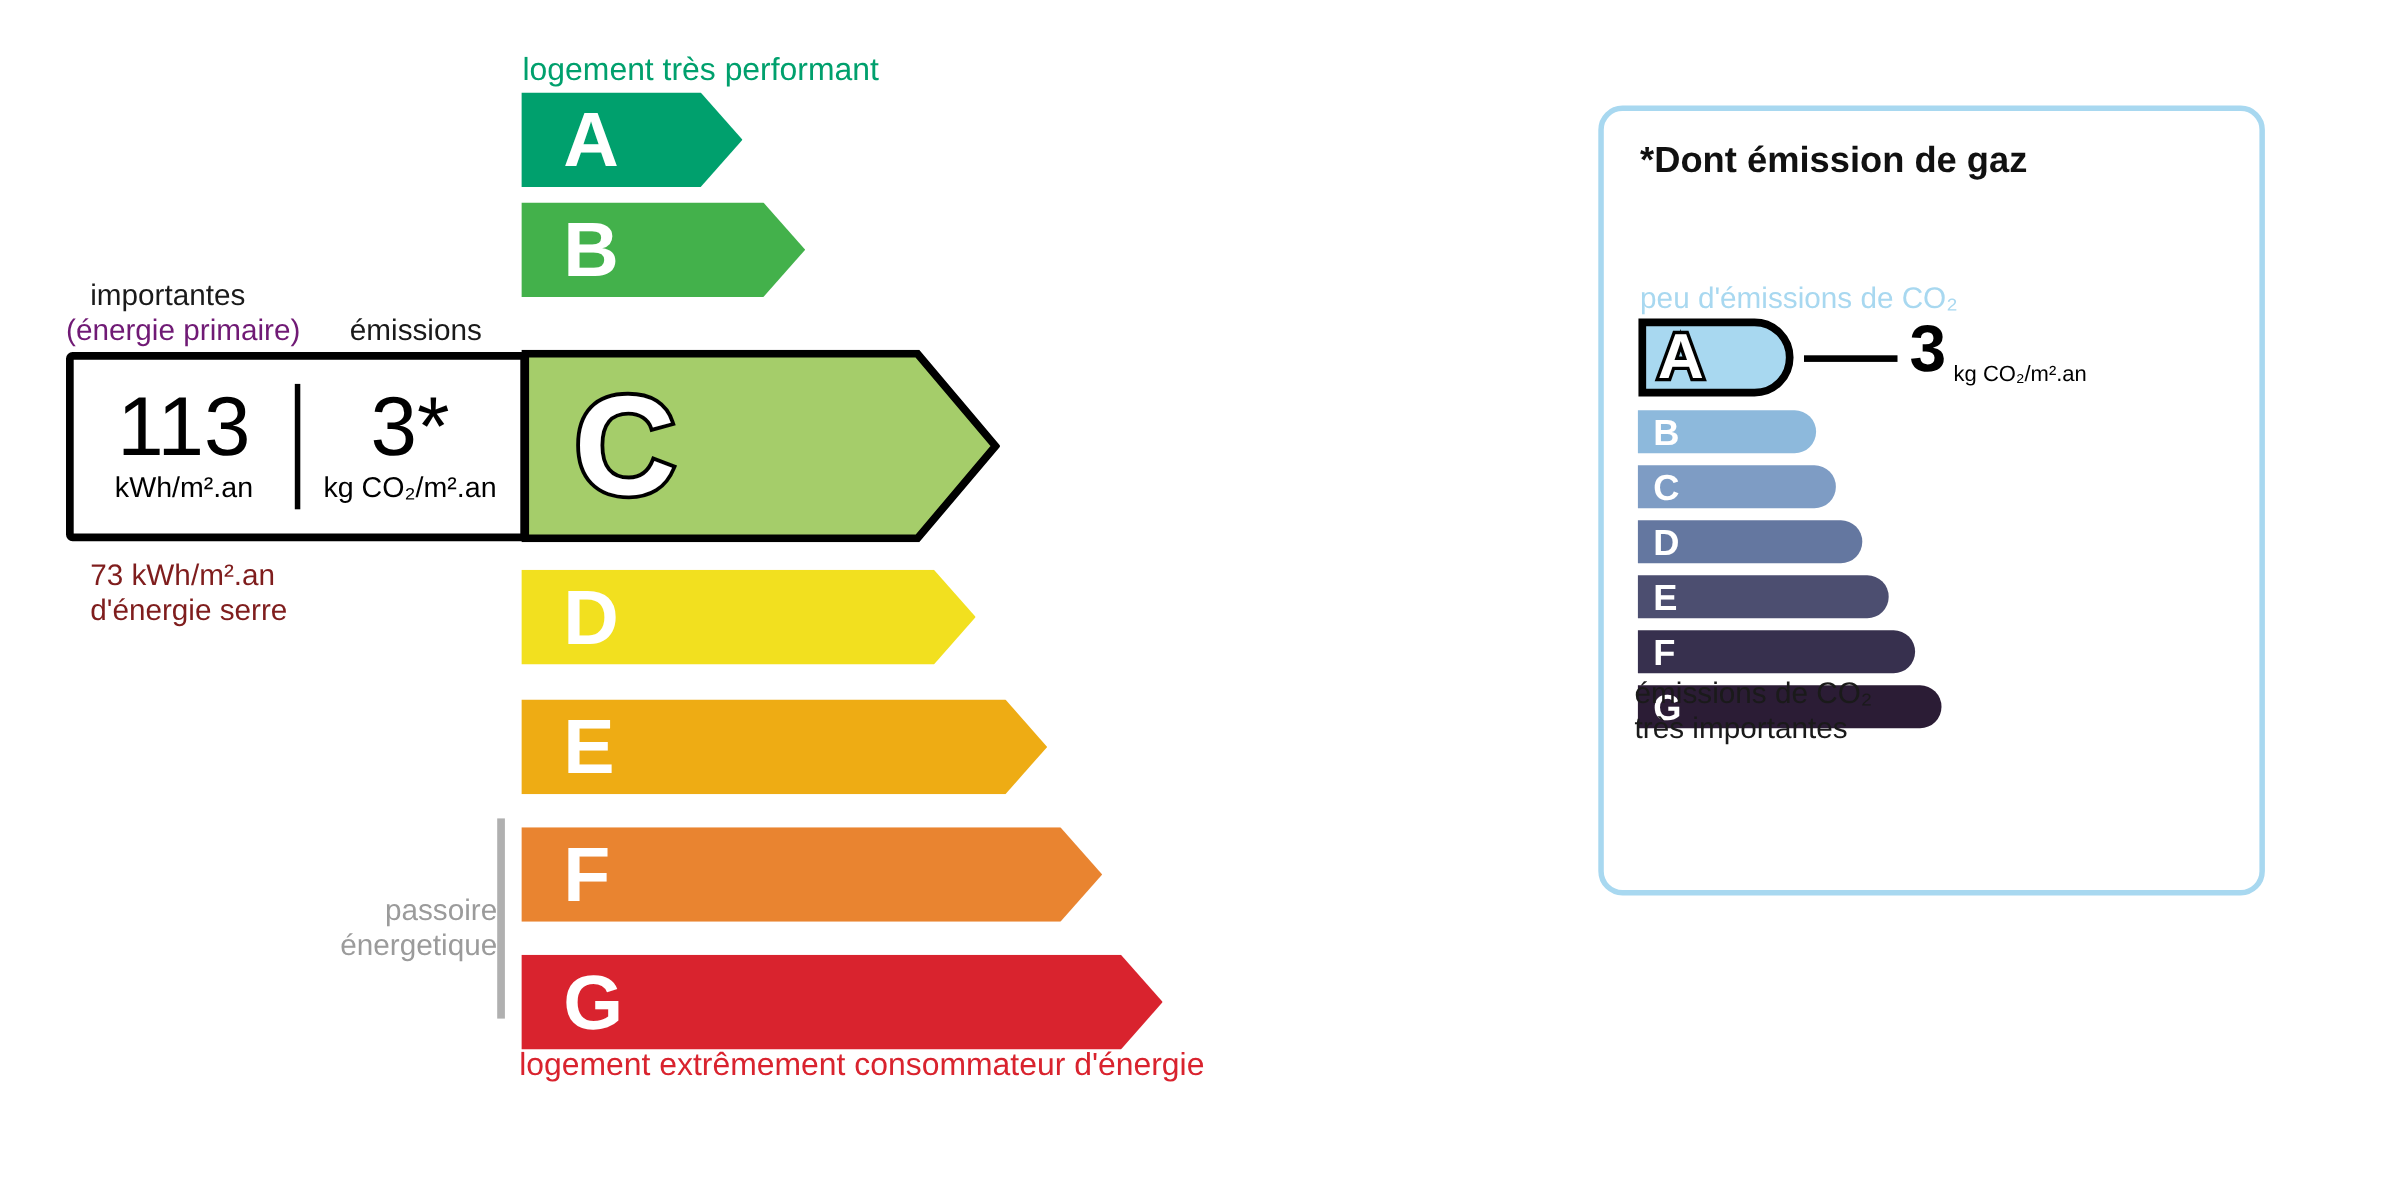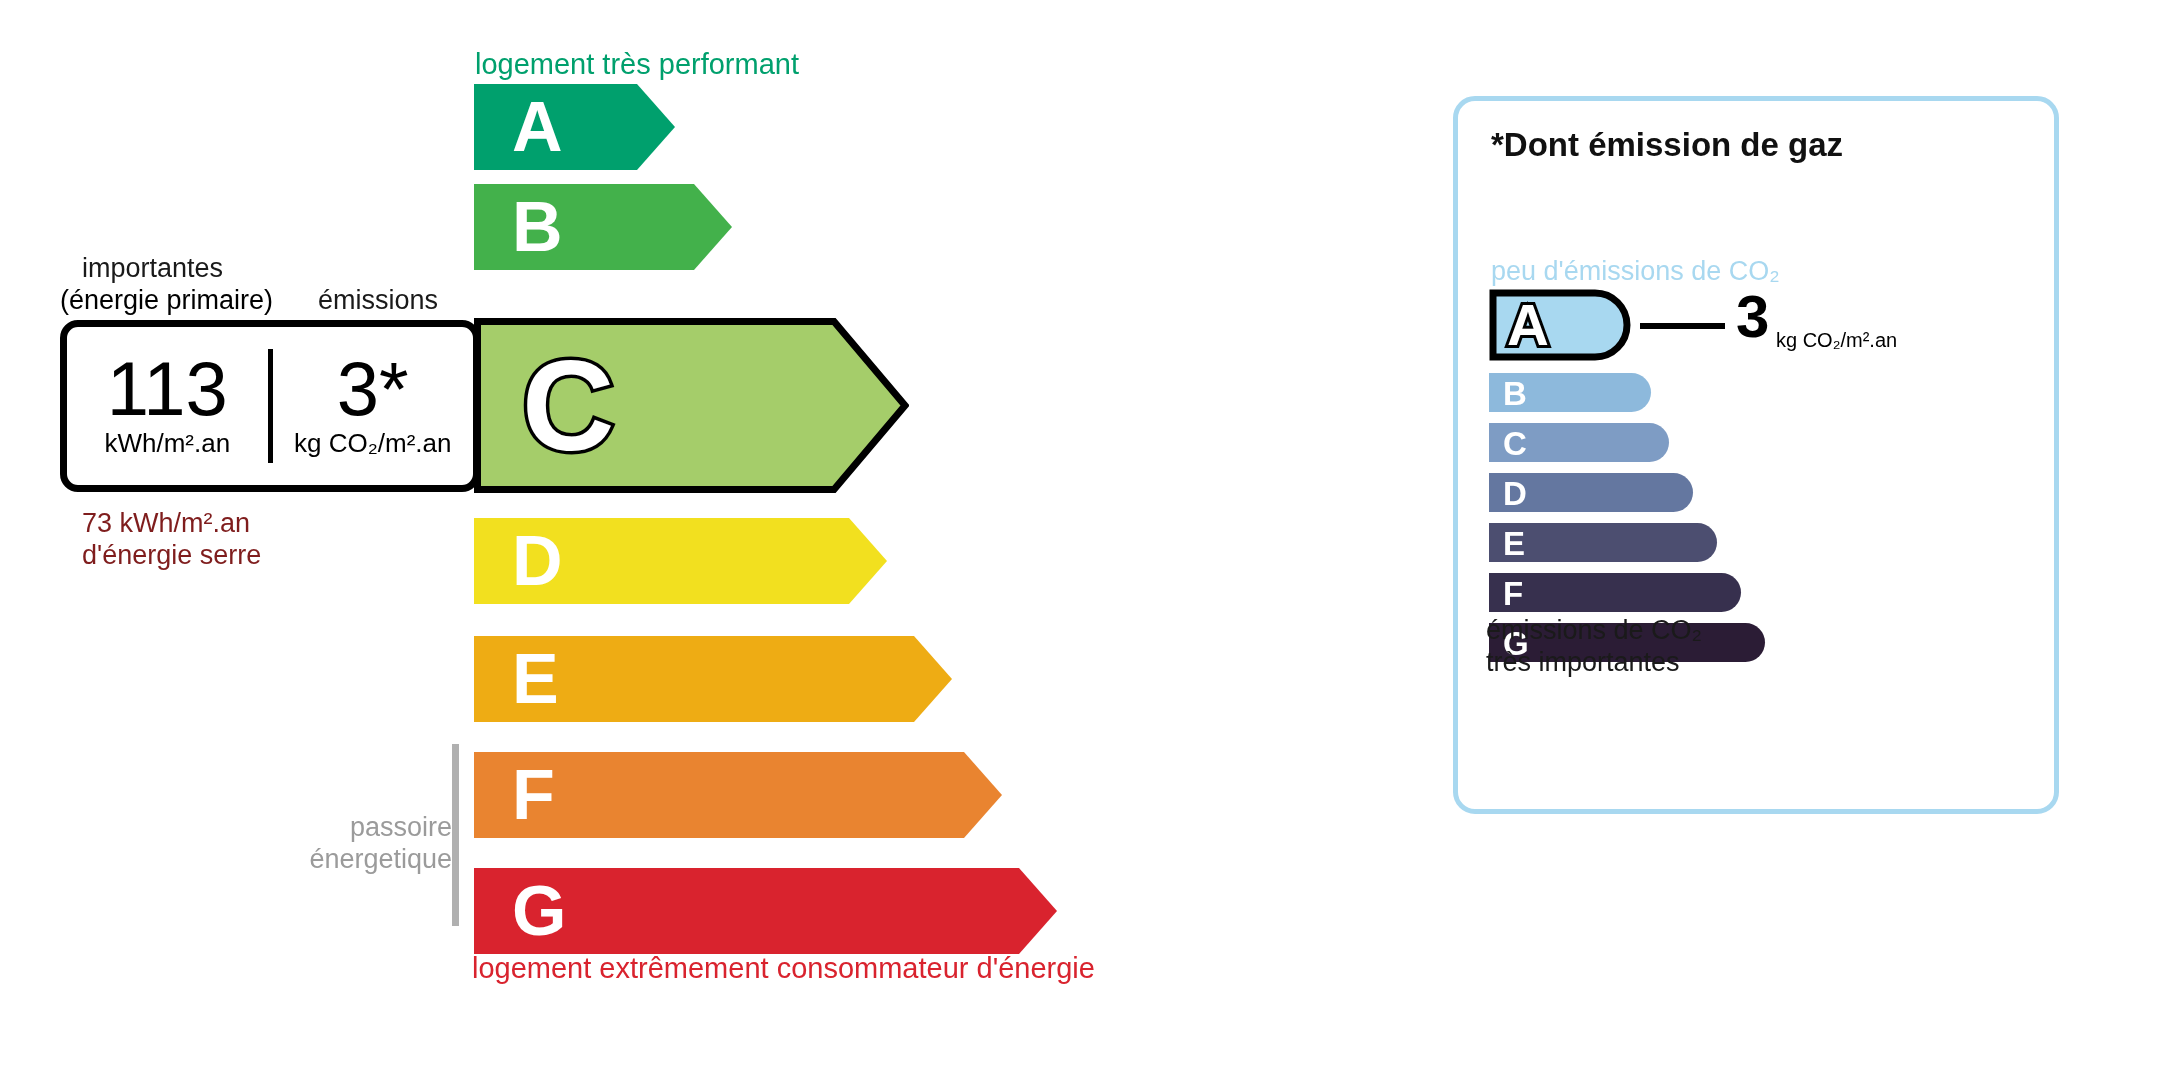--- a/index.html
+++ b/index.html
@@ -80,21 +80,21 @@
     -webkit-text-stroke: 7px #000;
     paint-order: stroke fill;
   }
 
   
   #value-box {
     position: absolute;
     left: 48px; top: 320px;
     width: 420px; height: 172px;
     border: 7px solid #000;
-    border-radius: 18px;
+    border-radius: 6px;
     box-sizing: border-box;
     background: #fff;
     display: flex;
   }
   #value-box .cell {
     flex: 1 1 0;
     position: relative;
     display: flex;
     flex-direction: column;
     align-items: center;
@@ -123,21 +123,21 @@
     position: absolute;
     font-size: 27px;
     white-space: nowrap;
   }
   #hdr-conso {
     left: 70px; top: 253px;
     color: #1a1a1a;
   }
   #hdr-conso-sub {
     left: 48px; top: 285px;
-    color: #000000;
+    color: #701a75;
     font-size: 27px;
   }
   #hdr-emis {
     left: 306px; top: 285px;
     color: #1a1a1a;
   }
 
   #final-energy {
     position: absolute;
     left: 70px; top: 508px;

